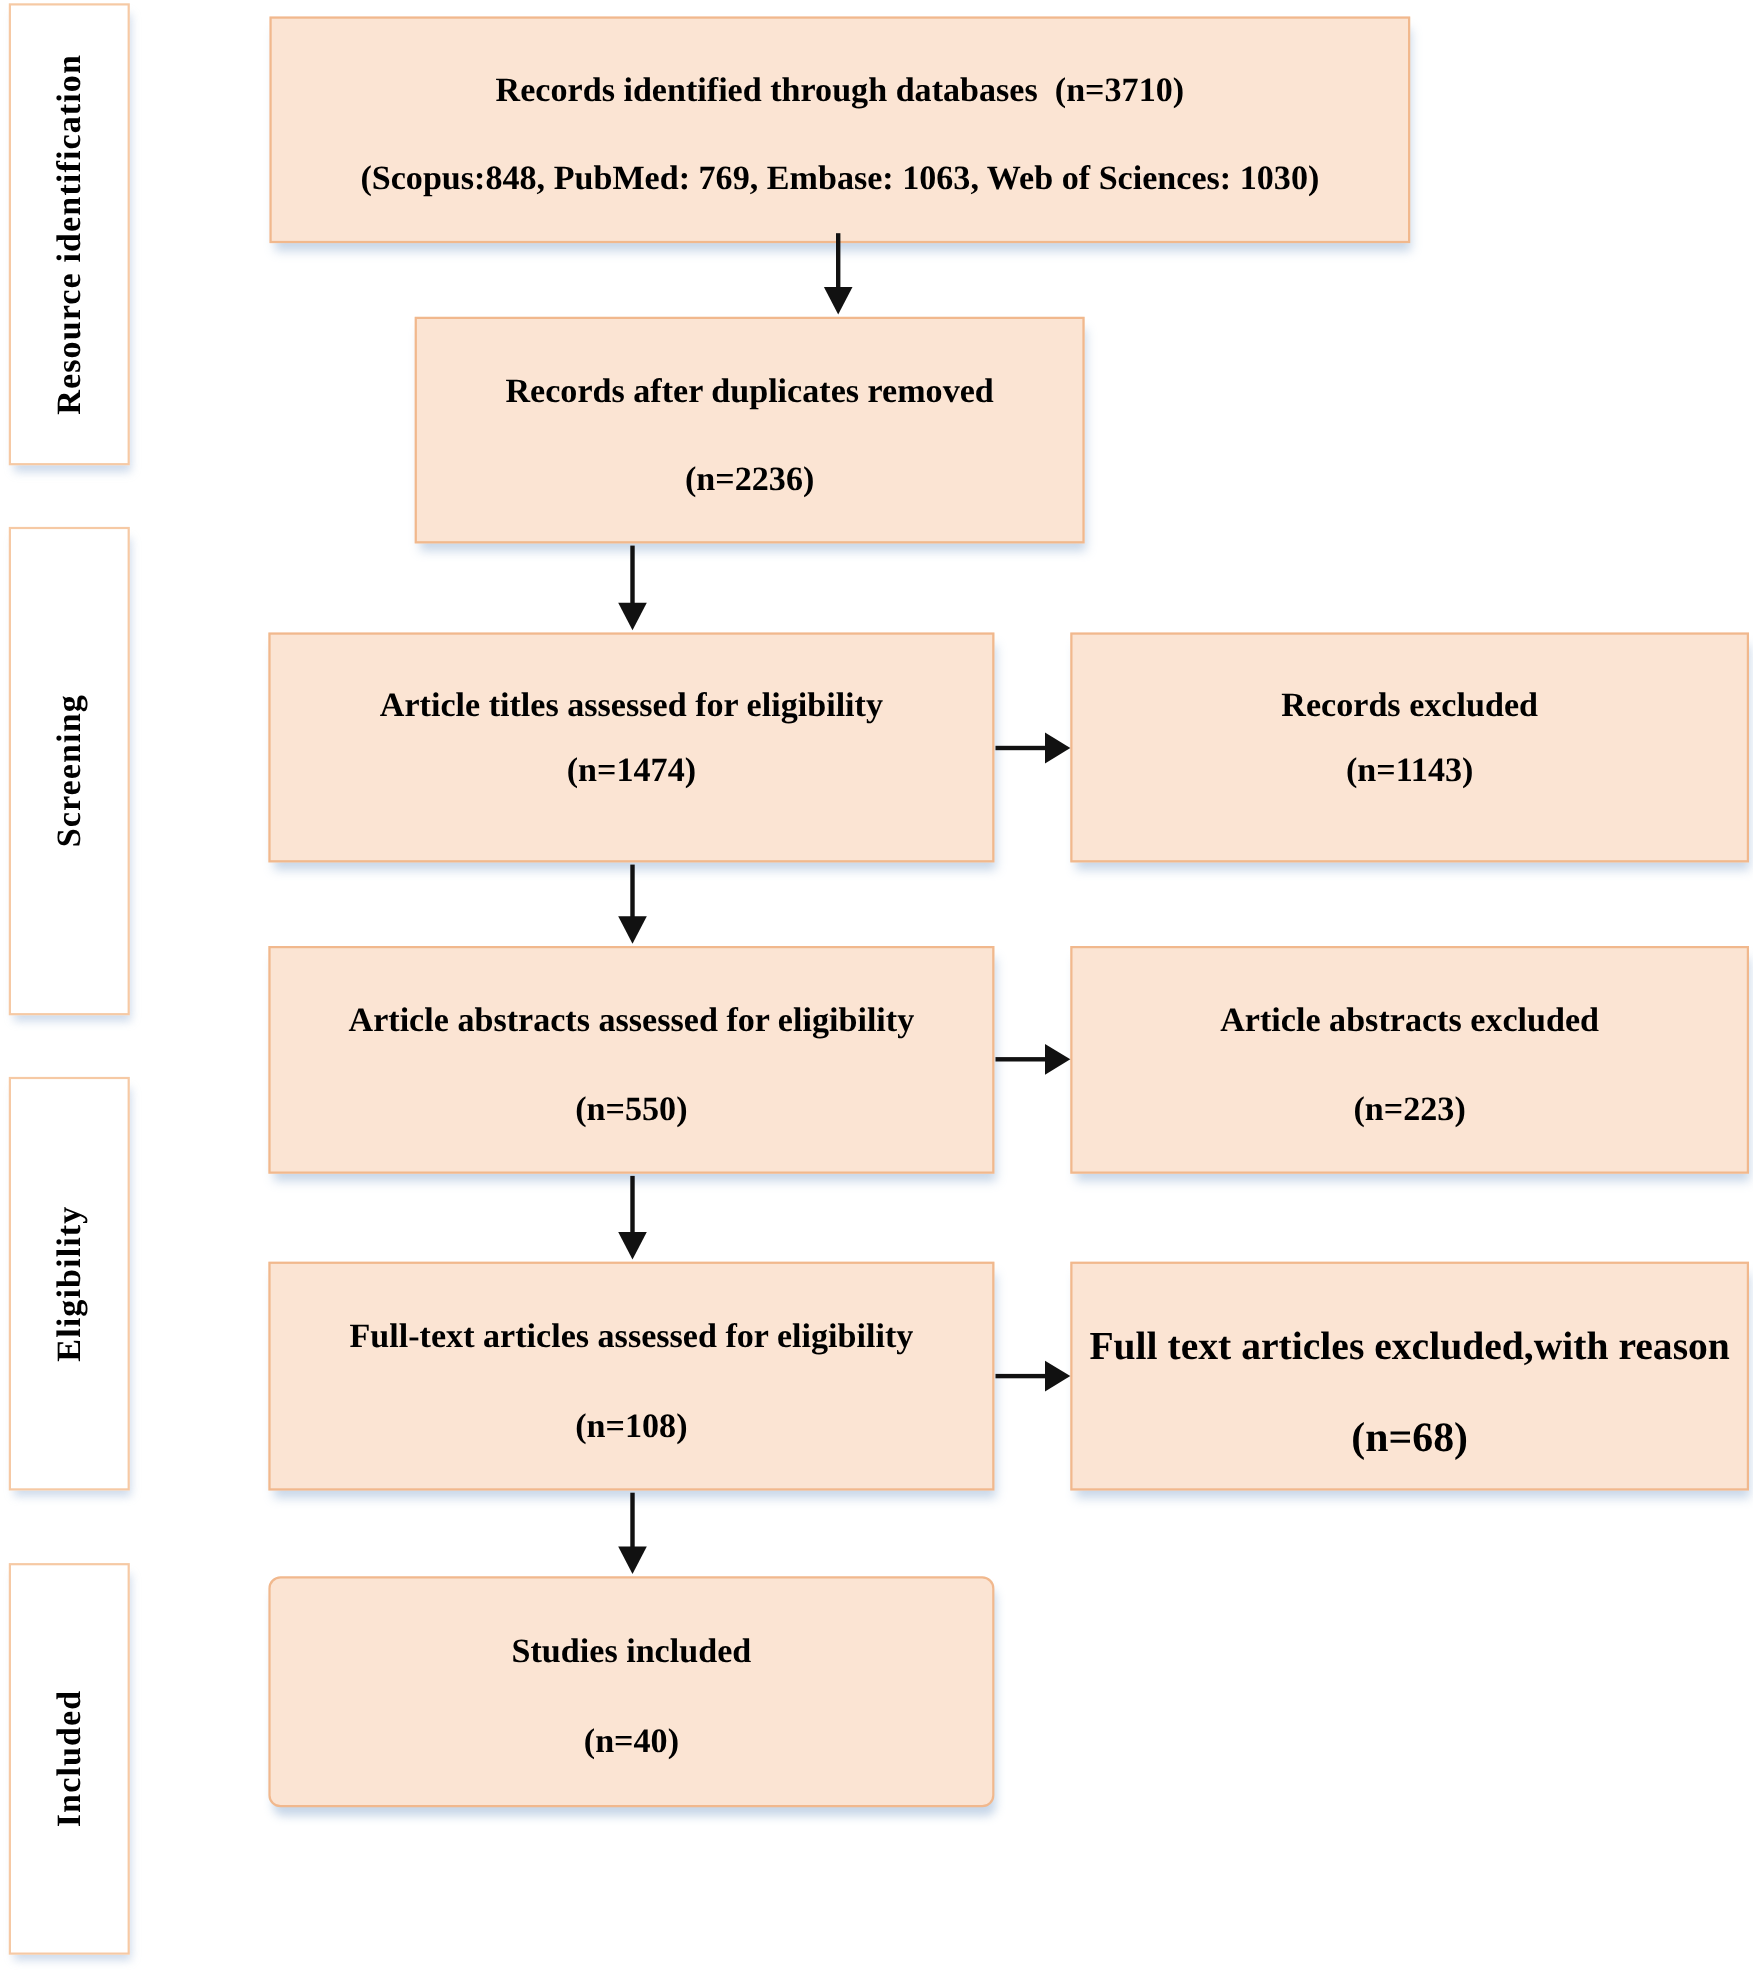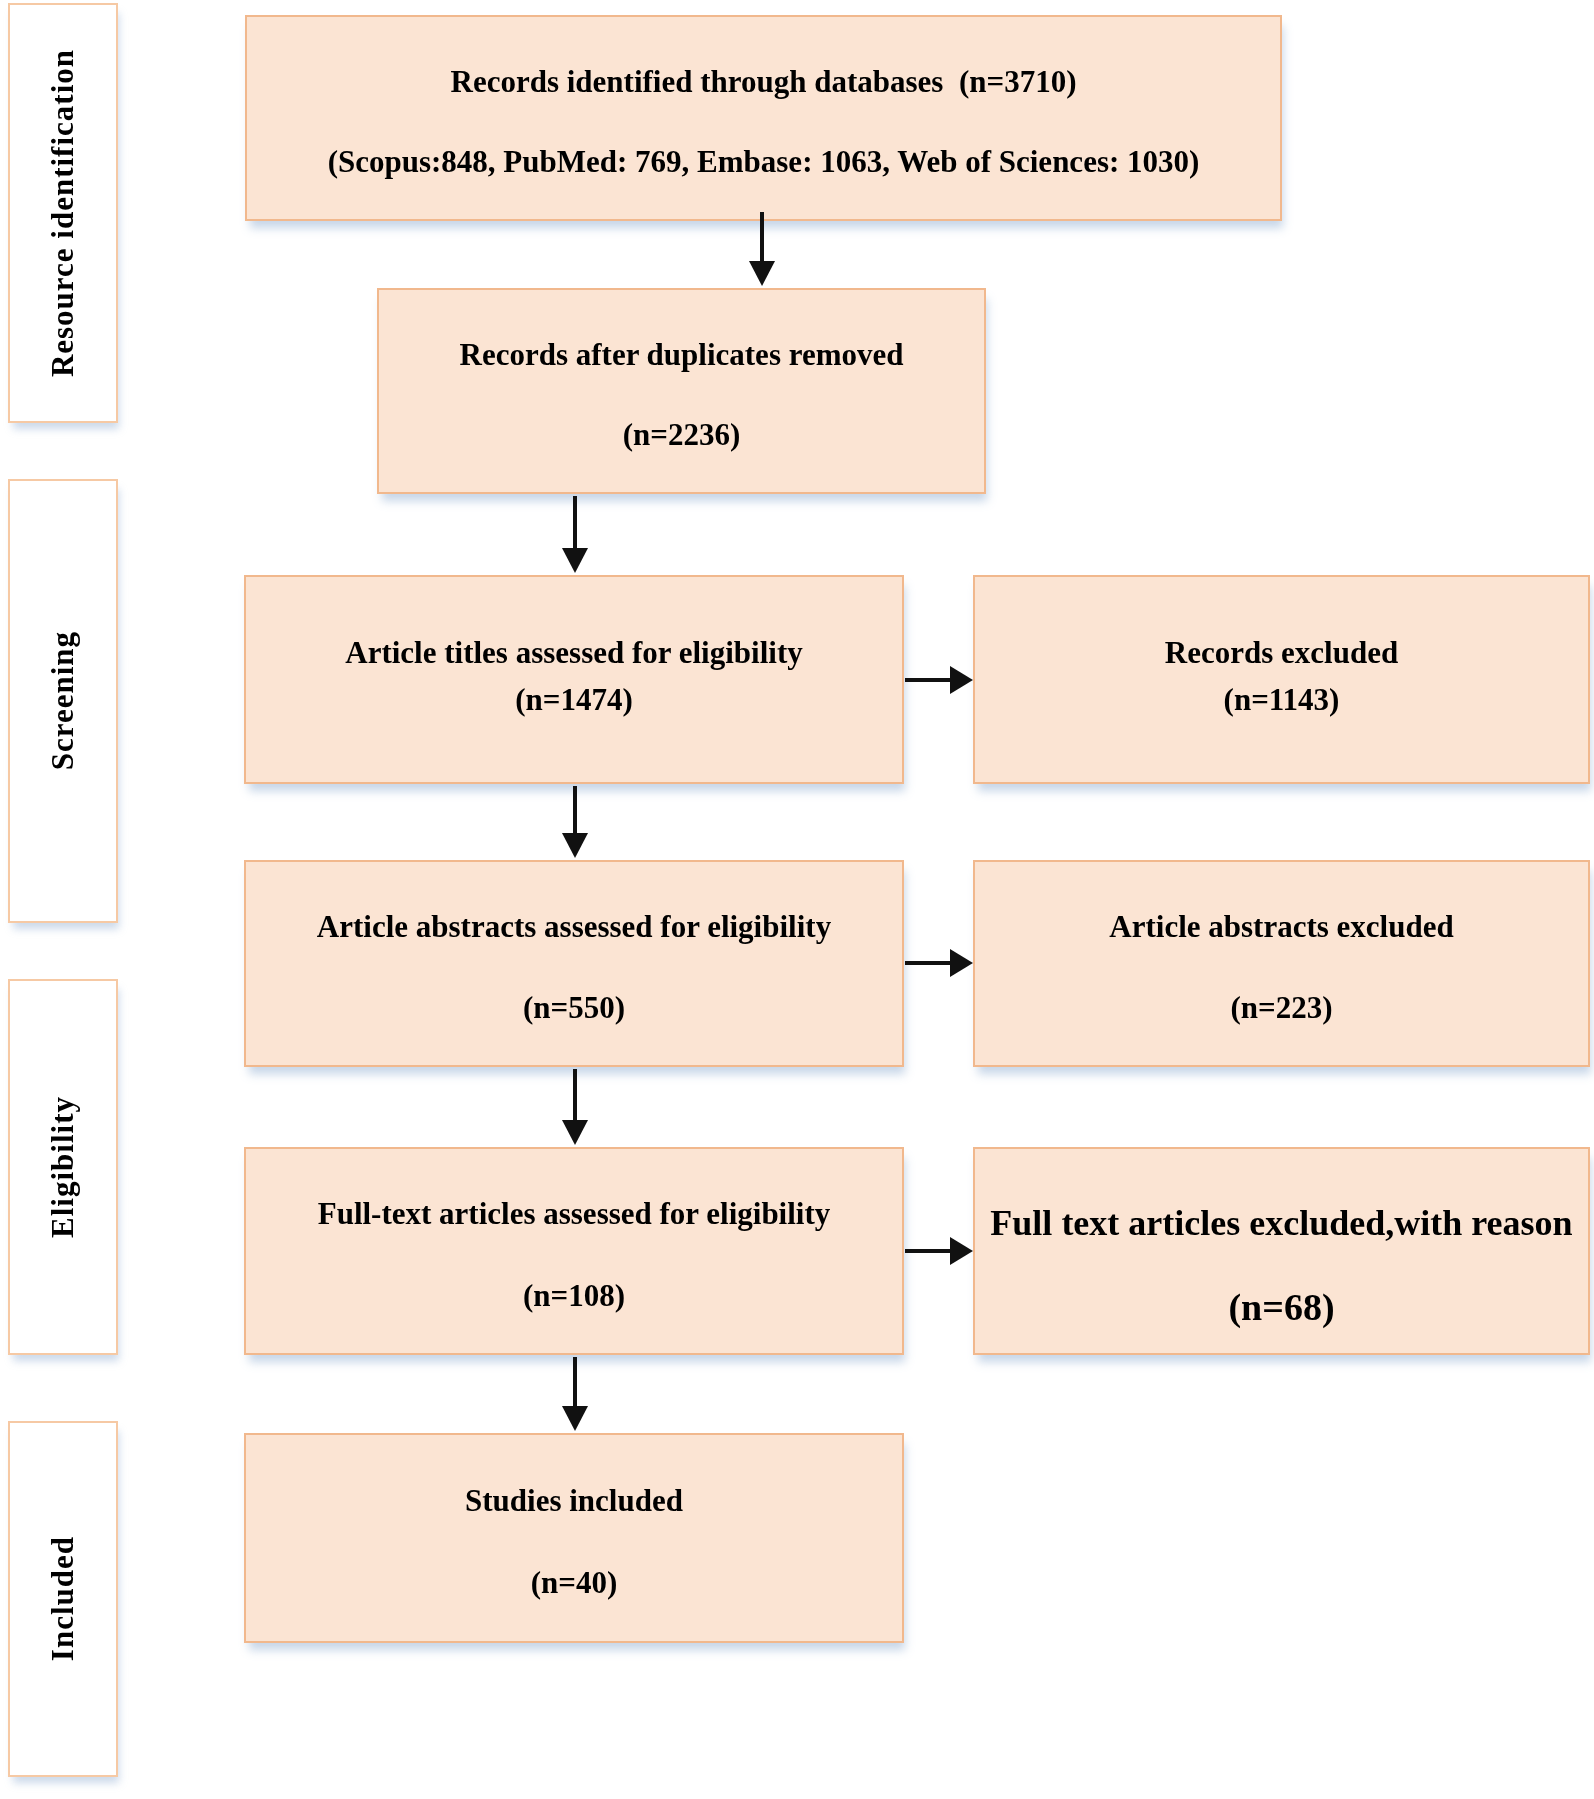--- a/index.html
+++ b/index.html
@@ -23,21 +23,21 @@
   .fbox .line {
     position:absolute; left:2%; right:2%;
     text-align:center;
     transform:translateY(-50%);
     font-size:31px;
     white-space:pre-wrap;
     line-height:1.15;
   }
   .fbox .l1 { top:32%; }
   .fbox .l2 { top:72%; }
-  .fbox.tight .l1 { top:31%;margin-top:12px; }
+  .fbox.tight .l1 { top:31%; }
   .fbox.tight .l2 { top:60%; }
   .fbox.low  .l1 { top:37%; font-size:36px; }
   .fbox.low  .l2 { top:78%; font-size:38px; }
   
   .sbox {
     position:absolute;
     left:8px; width:110px;
     background:#ffffff;
     border:2px solid #f6c9a4;
     box-shadow:3px 8px 8px -2px rgba(130,163,205,0.40);
@@ -125,21 +125,21 @@
 
   <div class="fbox" style="left:244px; top:1147px; width:660px; height:208px;">
     <div class="line l1">Full-text articles assessed for eligibility</div>
     <div class="line l2">(n=108)</div>
   </div>
   <div class="fbox low" style="left:973px; top:1147px; width:617px; height:208px;">
     <div class="line l1">Full text articles excluded,with reason</div>
     <div class="line l2">(n=68)</div>
   </div>
 
-  <div class="fbox" style="left:244px; top:1433px; width:660px; height:210px;">
+  <div class="fbox" style="left:244px; top:1433px; width:660px; height:210px;border-radius:11px;">
     <div class="line l1">Studies included</div>
     <div class="line l2">(n=40)</div>
   </div>
 
   <div class="varrow" style="left:749px; top:212px;  height:74px;">
       <div class="shaft"></div>
       <div class="head"></div>
     </div>
   <div class="varrow" style="left:562px; top:496px;  height:77px;">
       <div class="shaft"></div>

